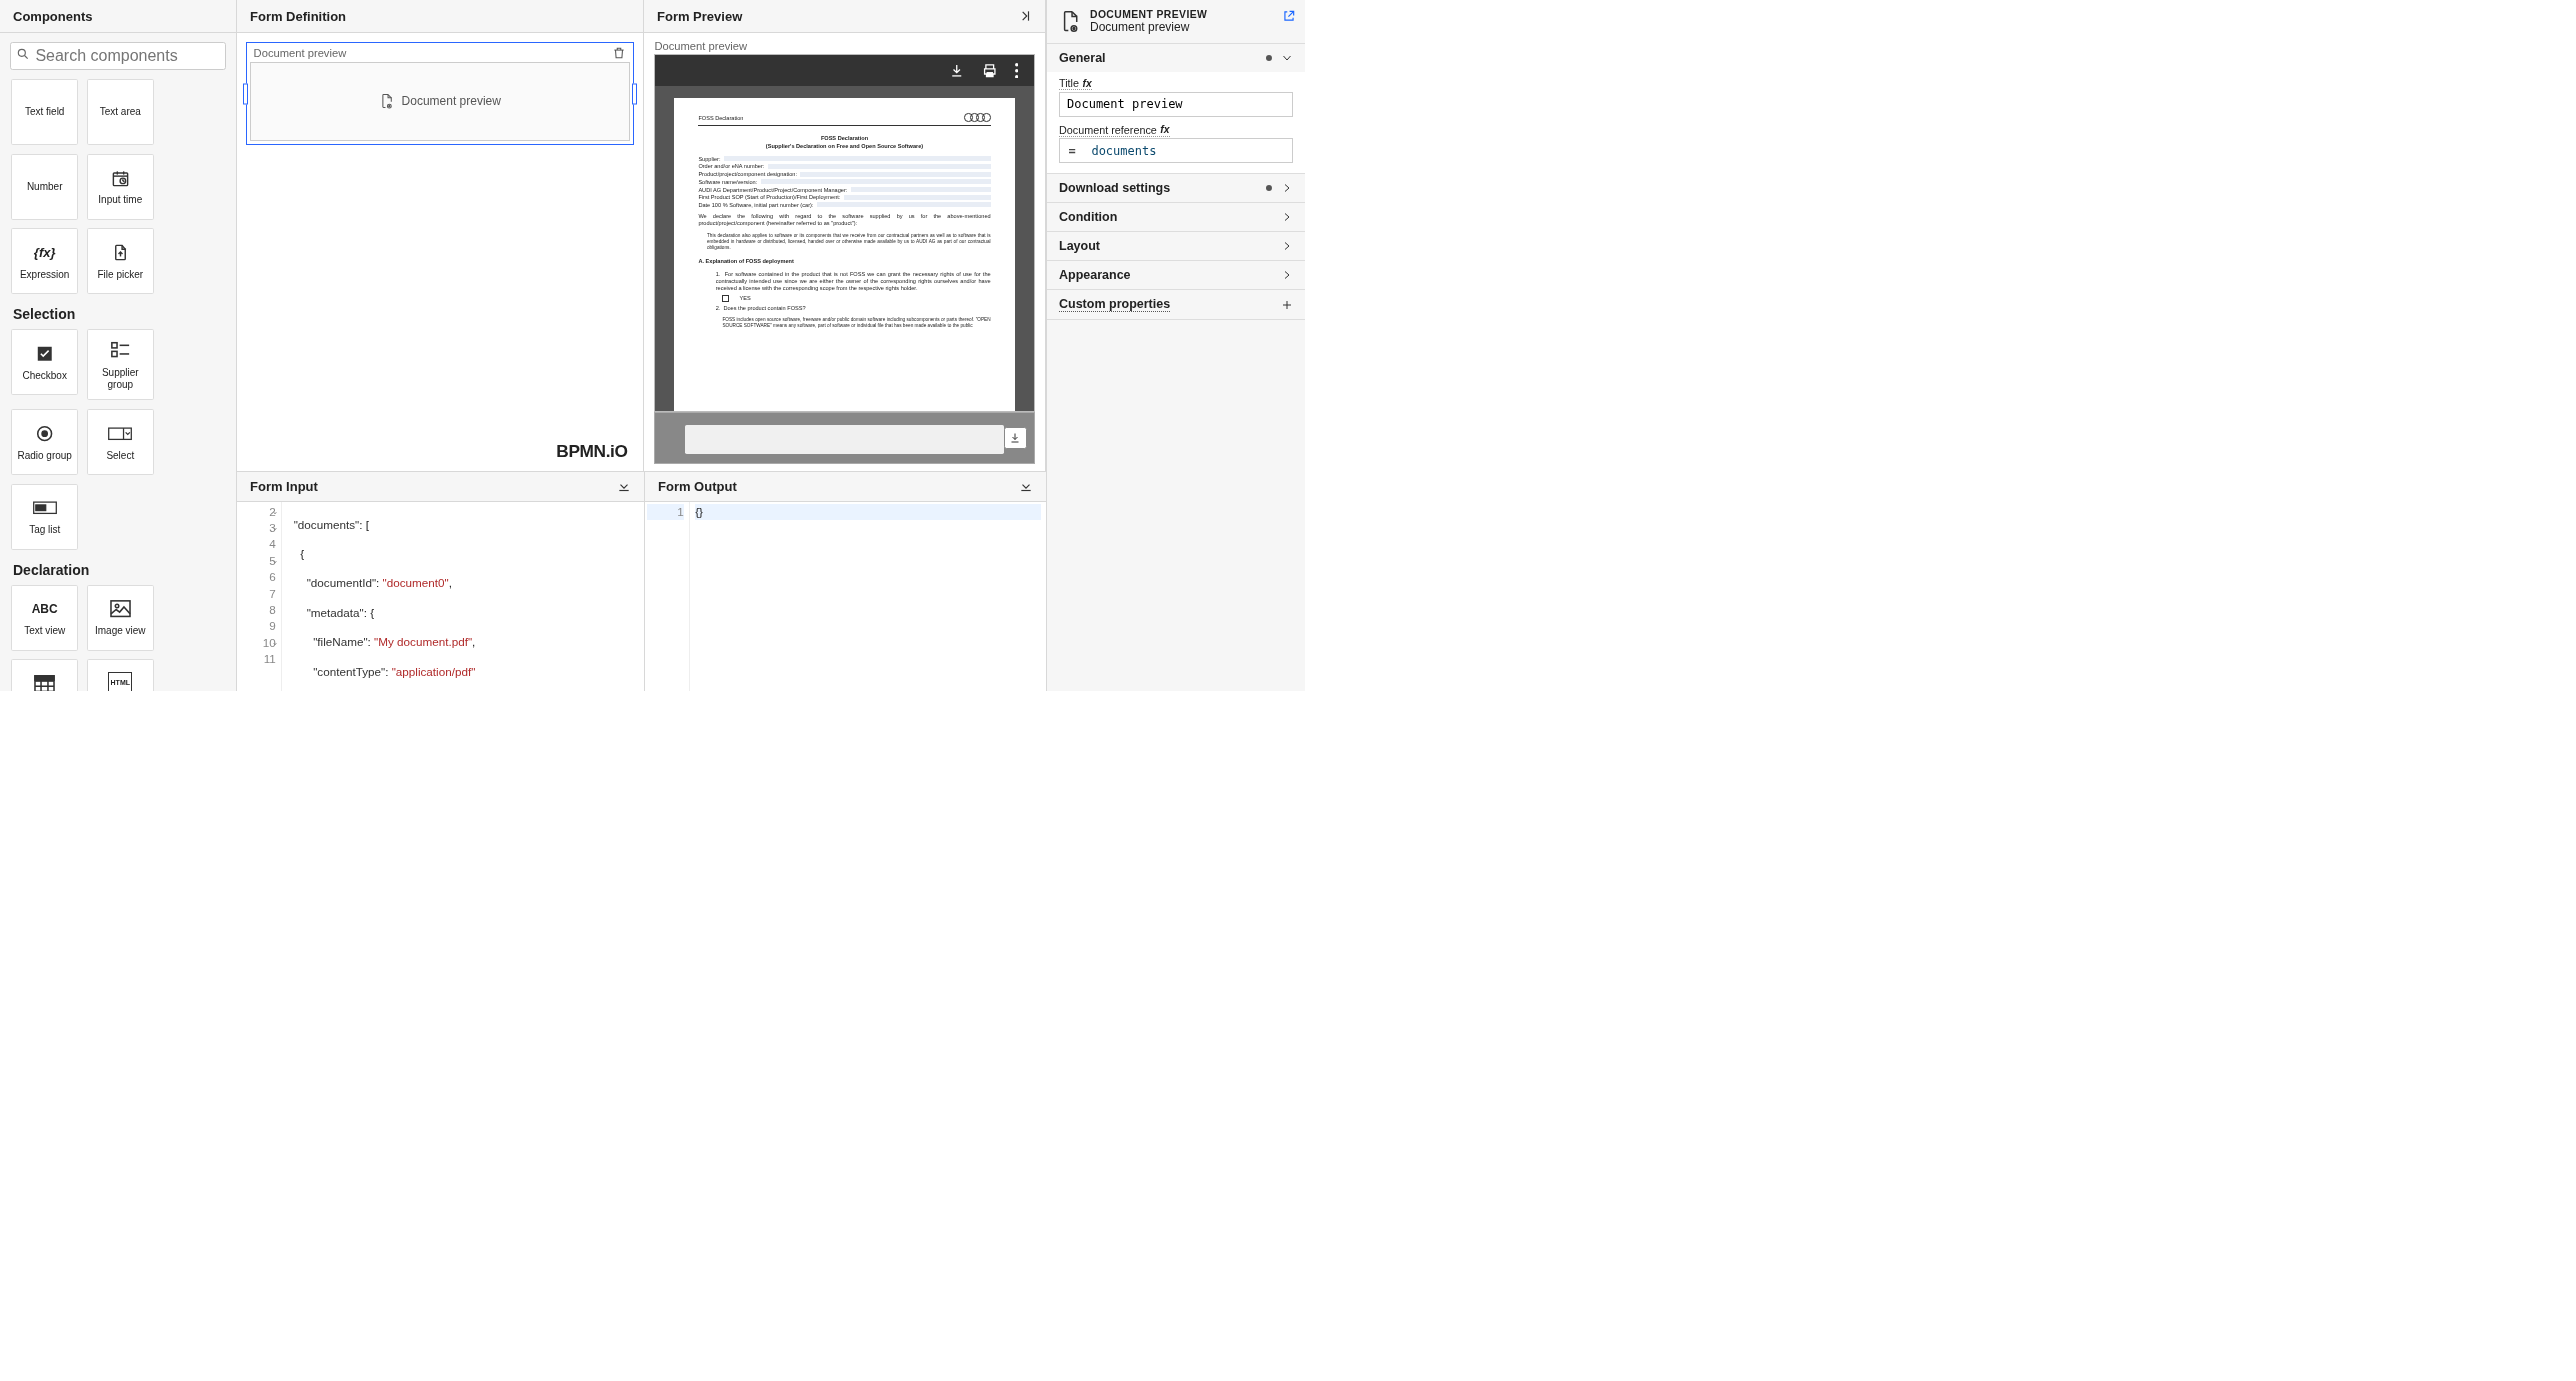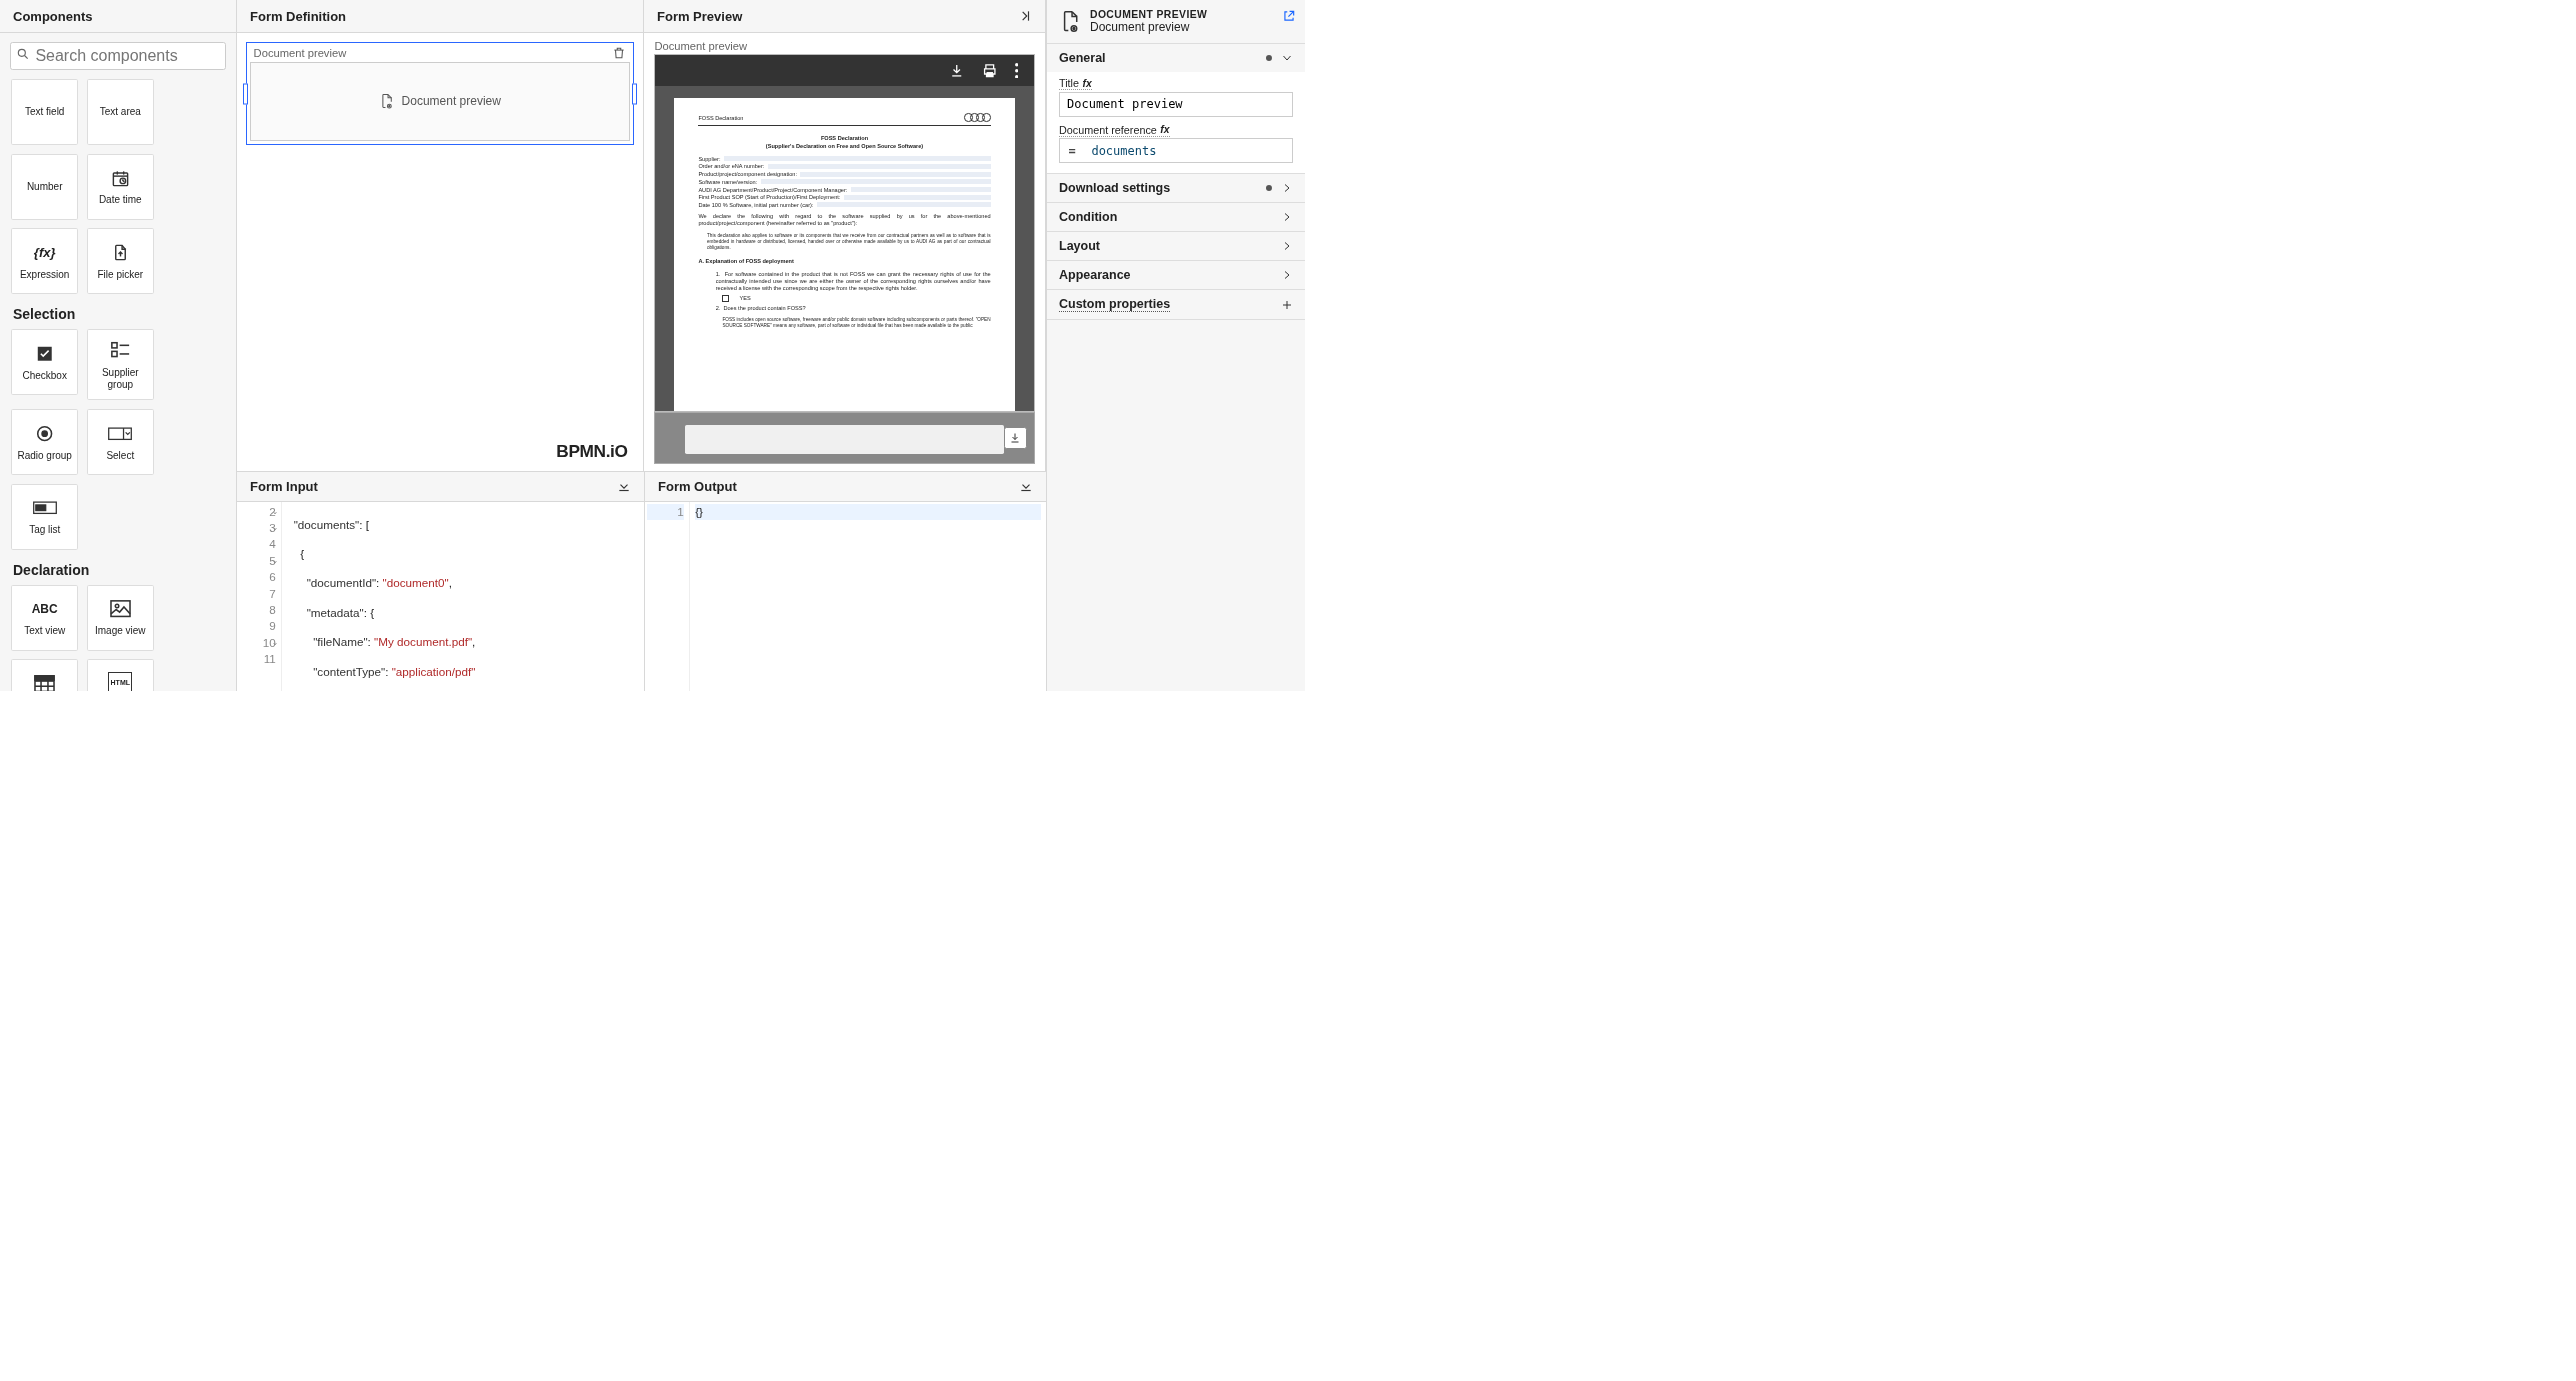--- a/index.html
+++ b/index.html
@@ -120,21 +120,21 @@
           <svg width="21" height="19" viewBox="0 0 24 24" fill="none" stroke="#333" stroke-width="1.8">
             <rect x="3" y="5" width="18" height="16" rx="1"></rect>
             <line x1="3" y1="9" x2="21" y2="9"></line>
             <line x1="8" y1="3" x2="8" y2="7"></line>
             <line x1="16" y1="3" x2="16" y2="7"></line>
             <circle cx="15" cy="15" r="3.5"></circle>
             <line x1="15" y1="13" x2="15" y2="15"></line>
             <line x1="15" y1="15" x2="17" y2="16"></line>
           </svg>
         </div>
-      <span>Date time</span>
+      <span>Input time</span>
     </div>
     <div class="comp-item">
       <div class="comp-icon" style="font-style:italic; font-weight:700; font-size:13px;">{<span>fx</span>}</div>
       <span>Expression</span>
     </div>
     <div class="comp-item">
       <div class="comp-icon">
           <svg width="19" height="19" viewBox="0 0 24 24" fill="none" stroke="#333" stroke-width="1.8">
             <path d="M14 3 H7 a1 1 0 0 0 -1 1 v16 a1 1 0 0 0 1 1 h10 a1 1 0 0 0 1 -1 V8 z"></path>
             <path d="M14 3 v5 h5"></path>

